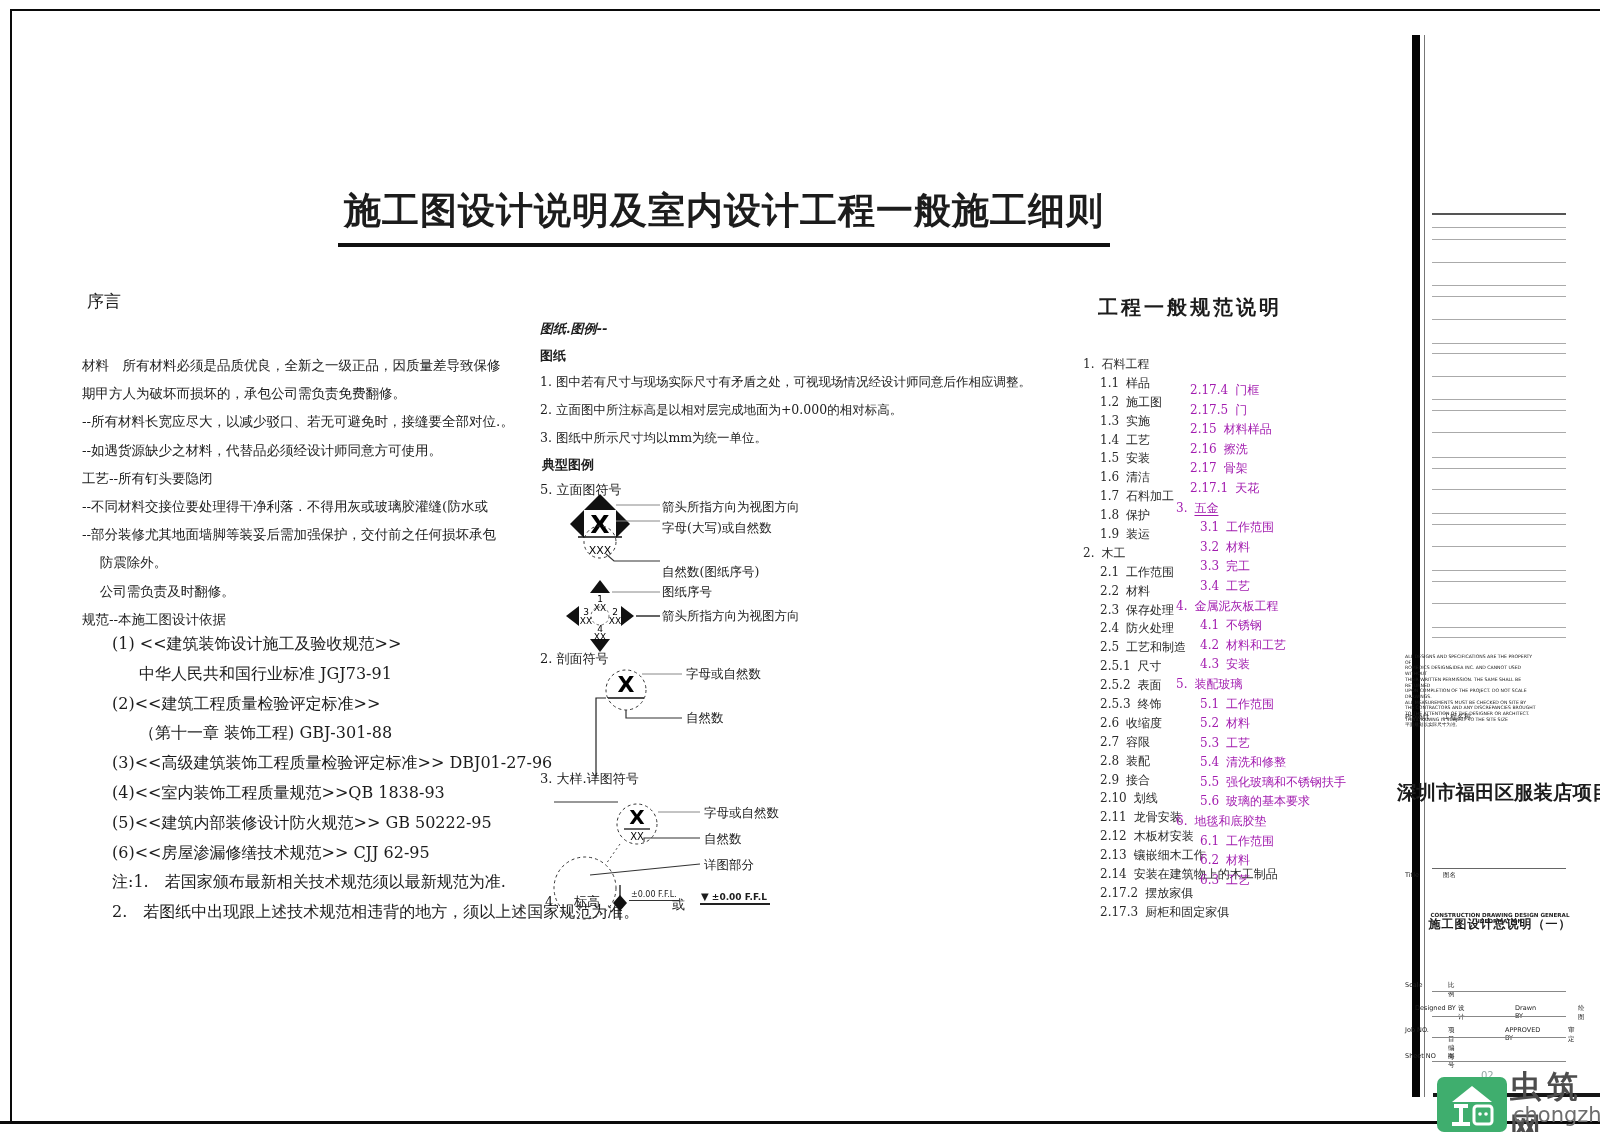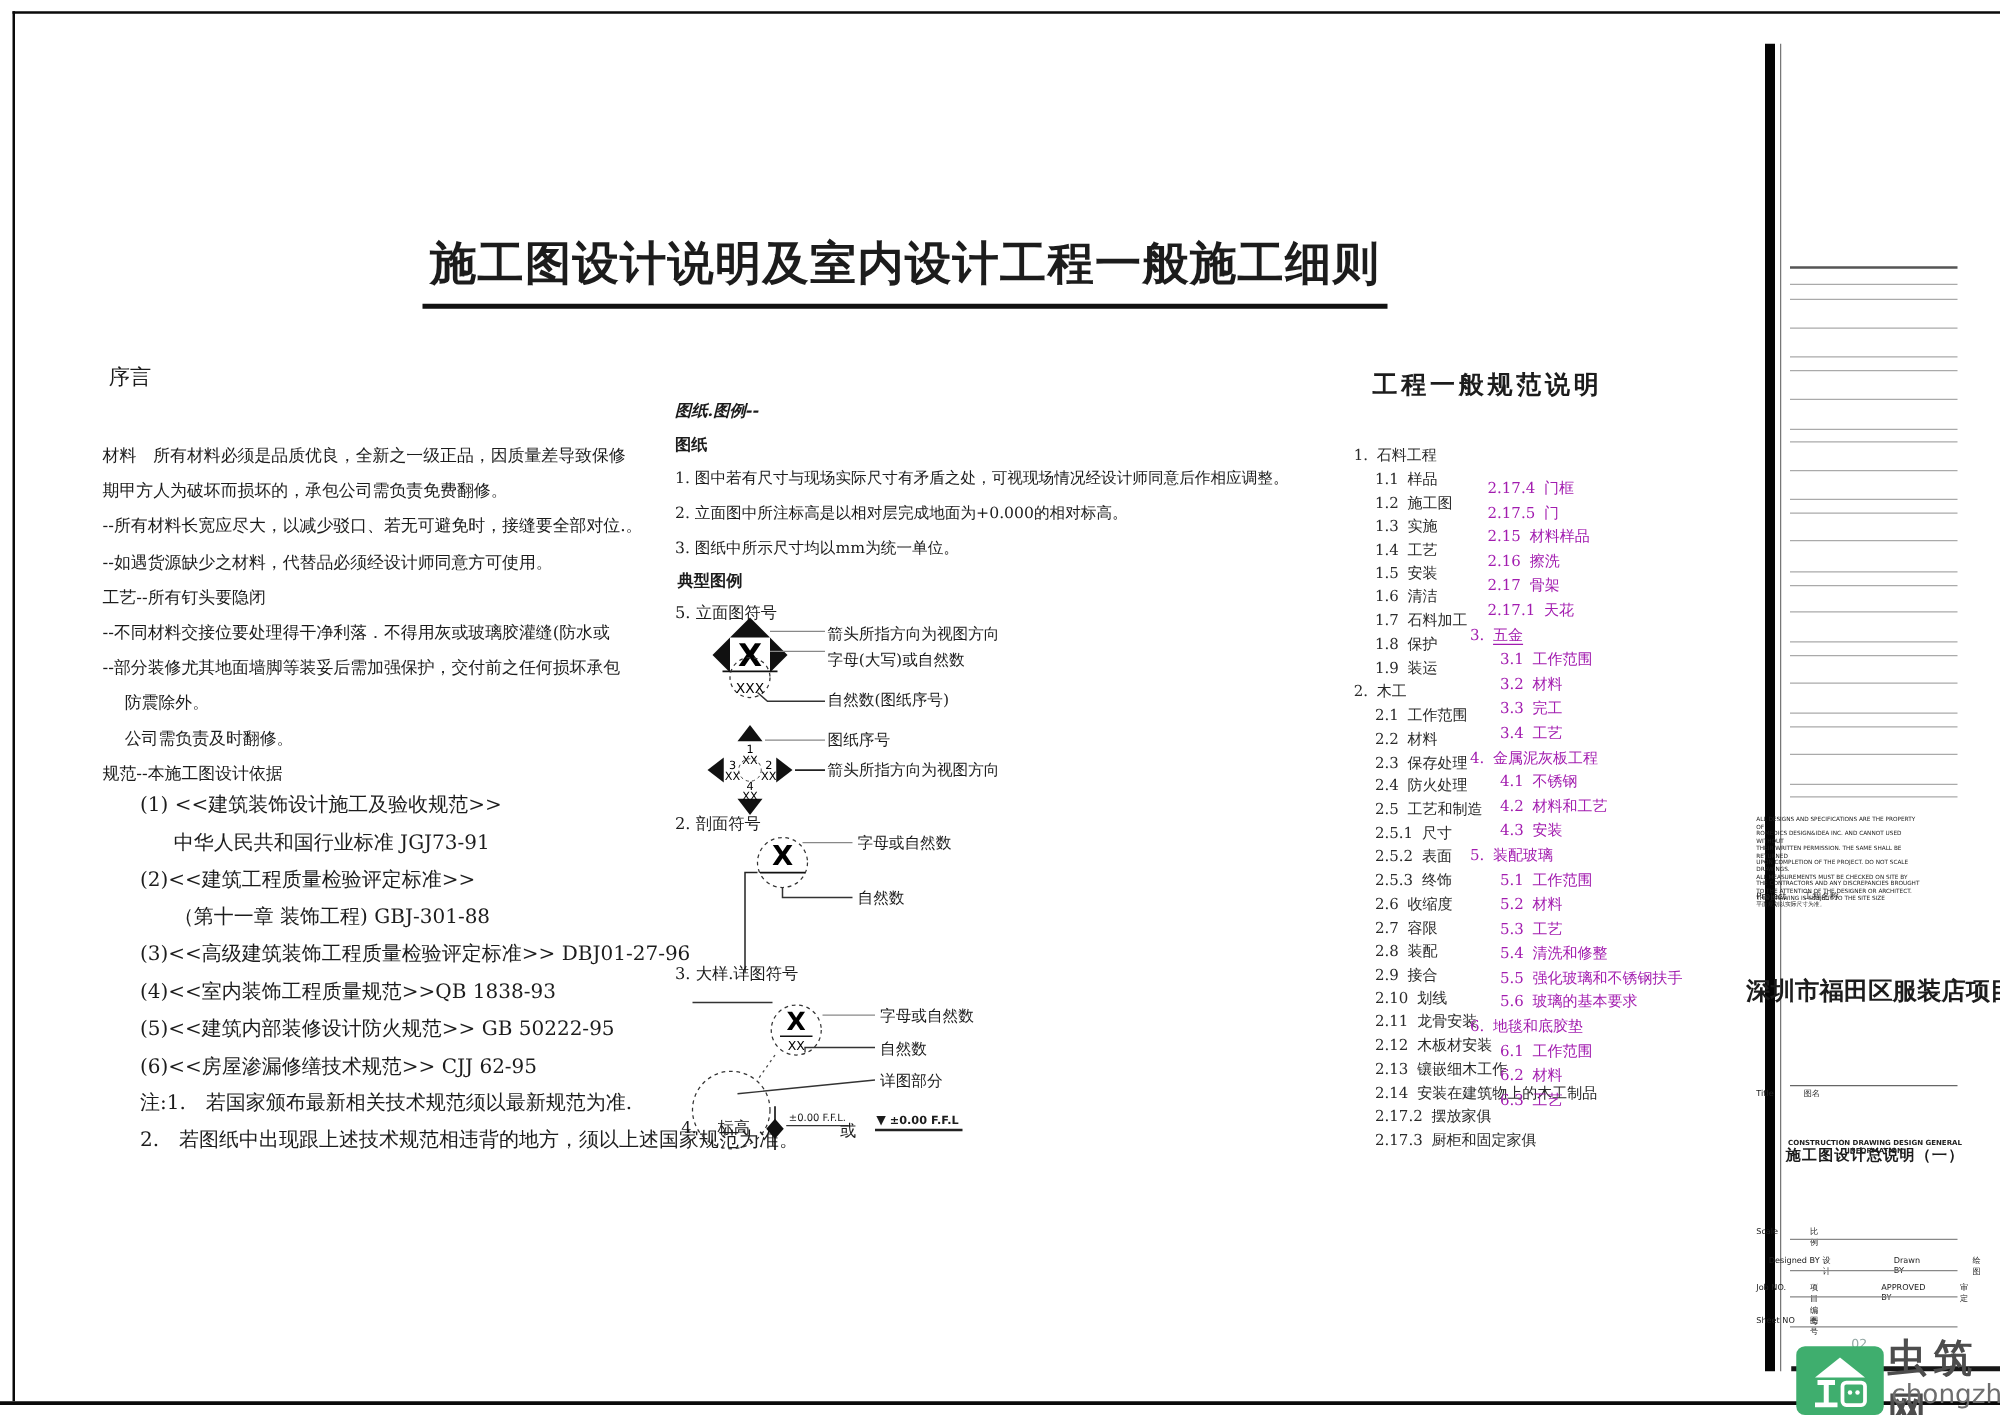--- a/index.html
+++ b/index.html
@@ -140,21 +140,21 @@
     <text x="44" y="41" font-size="25" font-weight="bold" text-anchor="middle">X</text>
     <line x1="22" y1="45" x2="66" y2="45" stroke="#111" stroke-width="1.4"></line>
     <circle cx="44" cy="50" r="16" fill="none" stroke="#333" stroke-width="1" stroke-dasharray="3 3"></circle>
     <text x="44" y="62" font-size="11" text-anchor="middle">XXX</text>
     <line x1="60" y1="13" x2="104" y2="13" stroke="#888" stroke-width="1"></line>
     <line x1="60" y1="29" x2="104" y2="29" stroke="#888" stroke-width="1"></line>
     <polyline points="50,62 58,69 104,69" fill="none" stroke="#333" stroke-width="1.2"></polyline>
   </svg>
   <div class="sym-label" style="left:662px;top:499px;">箭头所指方向为视图方向</div>
   <div class="sym-label" style="left:662px;top:520px;">字母(大写)或自然数</div>
-  <div class="sym-label" style="left:662px;top:552px;">自然数(图纸序号)</div>
+  <div class="sym-label" style="left:662px;top:564px;">自然数(图纸序号)</div>
 
   <svg class="abs" style="left:556px;top:578px;" width="105" height="86" viewBox="0 0 105 86">
     <polygon points="44,2 34,15 54,15" fill="#111"></polygon>
     <polygon points="10,38 23,28 23,48" fill="#111"></polygon>
     <polygon points="78,38 65,28 65,48" fill="#111"></polygon>
     <polygon points="44,74 34,61 54,61" fill="#111"></polygon>
     <text x="44" y="24" font-size="9" text-anchor="middle">1</text>
     <text x="44" y="33" font-size="9" text-anchor="middle">XX</text>
     <text x="30" y="37" font-size="9" text-anchor="middle">3</text>
     <text x="30" y="46" font-size="9" text-anchor="middle">XX</text>

